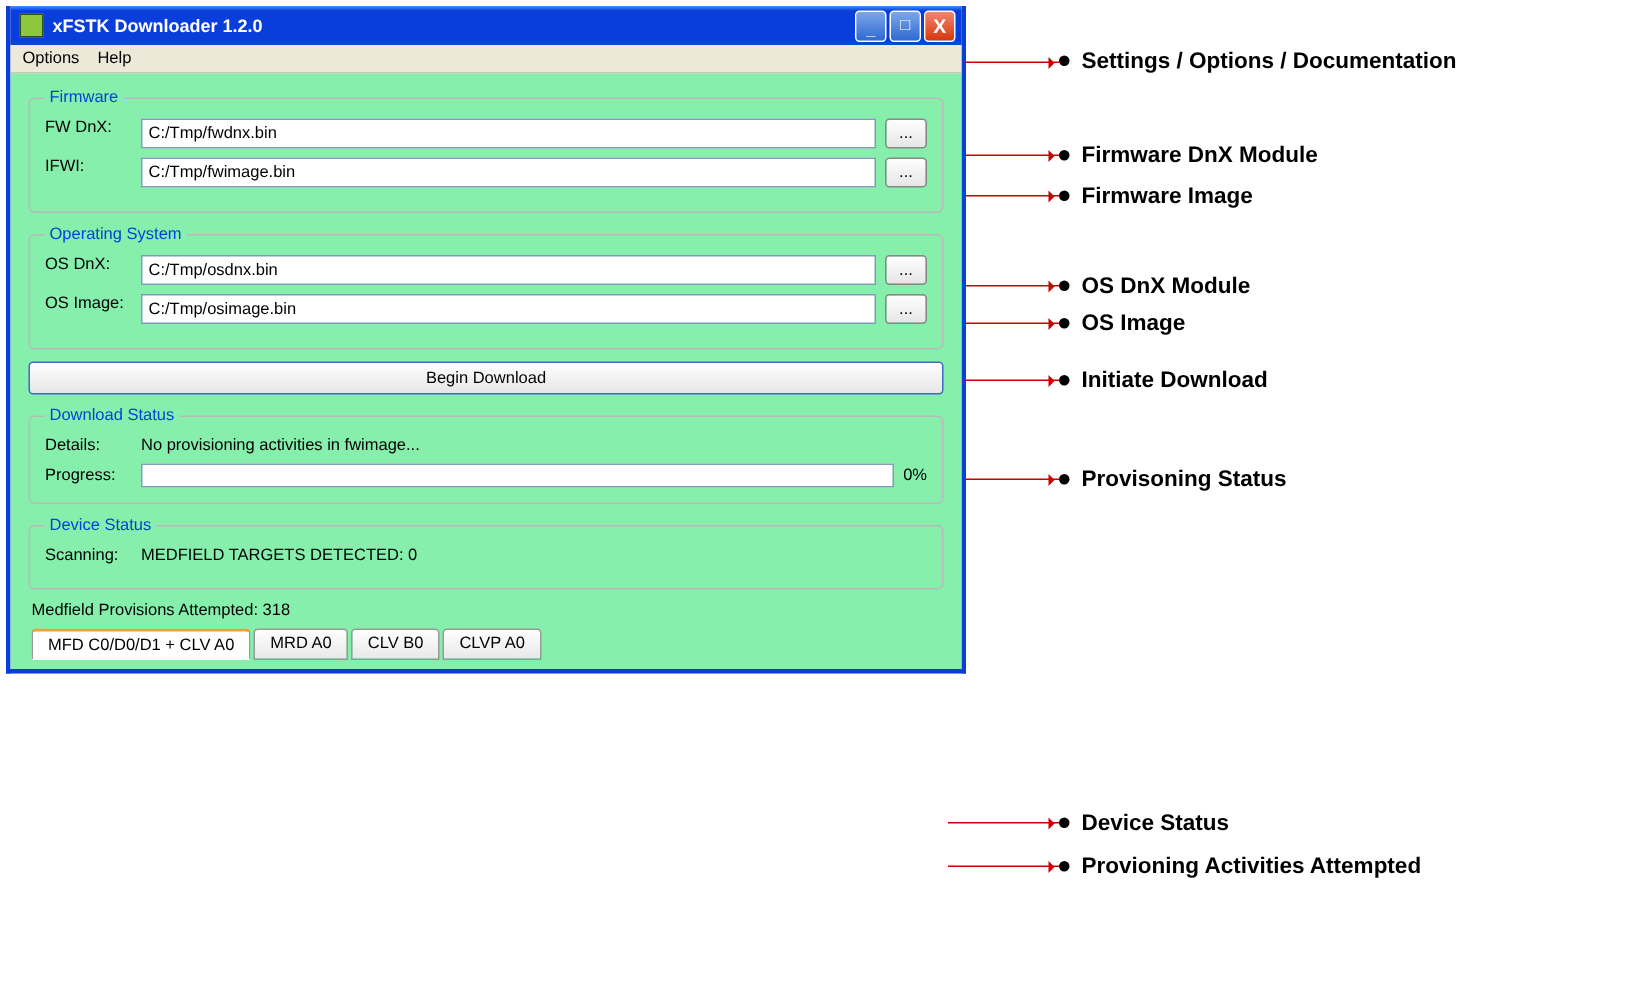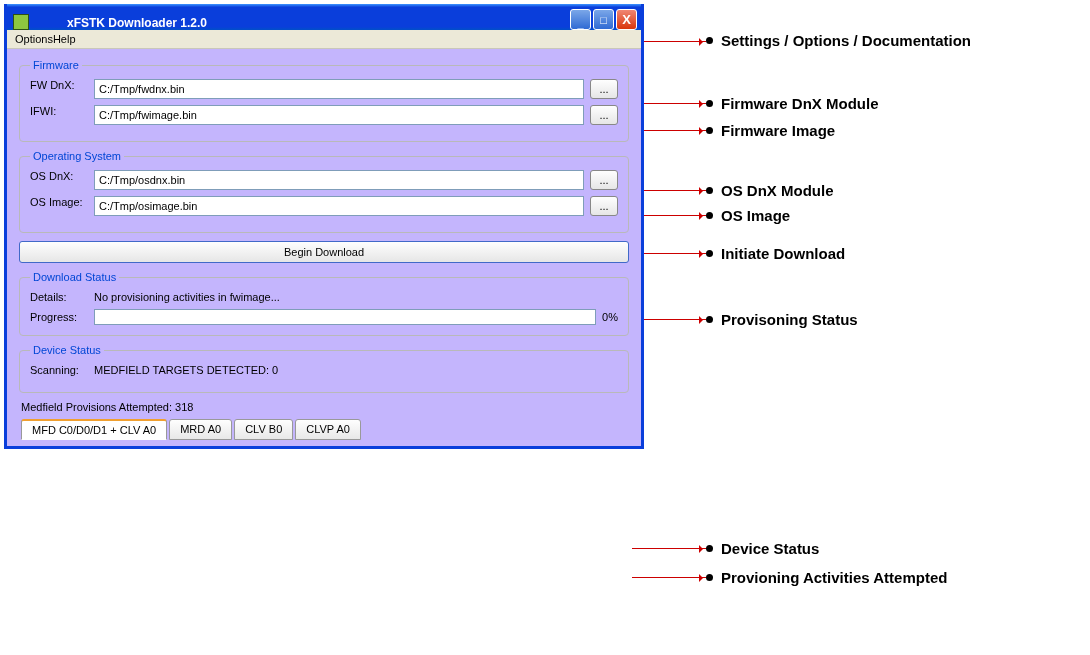--- a/index.html
+++ b/index.html
@@ -18,26 +18,25 @@
     top: 4px;
     width: 640px;
     border: 3px solid #0a3edb;
     border-top: none;
     background: #ece9d8;
   }
   .titlebar {
     height: 26px;
     background: linear-gradient(to bottom, #3d95ff 0%, #0a3edb 12%, #0a3edb 88%, #0050c8 100%);
     display: flex;
-    align-items: flex-end;
+    align-items: center;
     padding: 0 4px 0 6px;
     color: #fff;
     font-weight: bold;
     font-size: 12px;
-    gap: 32px;
   }
   .titlebar .app-icon {
     width: 16px; height: 16px;
     background: #8dc63f;
     border: 1px solid #2d5016;
     margin-right: 6px;
   }
   .titlebar .title-text { flex: 1; }
   .win-controls { display: flex; gap: 2px; }
   .win-btn {
@@ -51,25 +50,26 @@
     font-size: 11px;
     color: #fff;
   }
   .win-btn.min, .win-btn.max { background: linear-gradient(to bottom,#7ba7e8,#2f6ad4); }
   .win-btn.close { background: linear-gradient(to bottom,#f08673,#d9360c); font-size:13px;}
   .menubar {
     background: #ece9d8;
     border-bottom: 1px solid #c9c7ba;
     padding: 3px 8px;
     display: flex;
+    gap: 12px;
   }
   .menubar .menu-item { color: #000; cursor: default; }
   .content {
     padding: 10px 12px 6px 12px;
-    background: #c4b5fd;
+    background: #86efac;
   }
   fieldset {
     border: 1px solid #b9b9b9;
     border-radius: 4px;
     margin: 0 0 8px 0;
     padding: 8px 10px 10px 10px;
   }
   legend {
     color: #0046d5;
     font-size: 11px;

